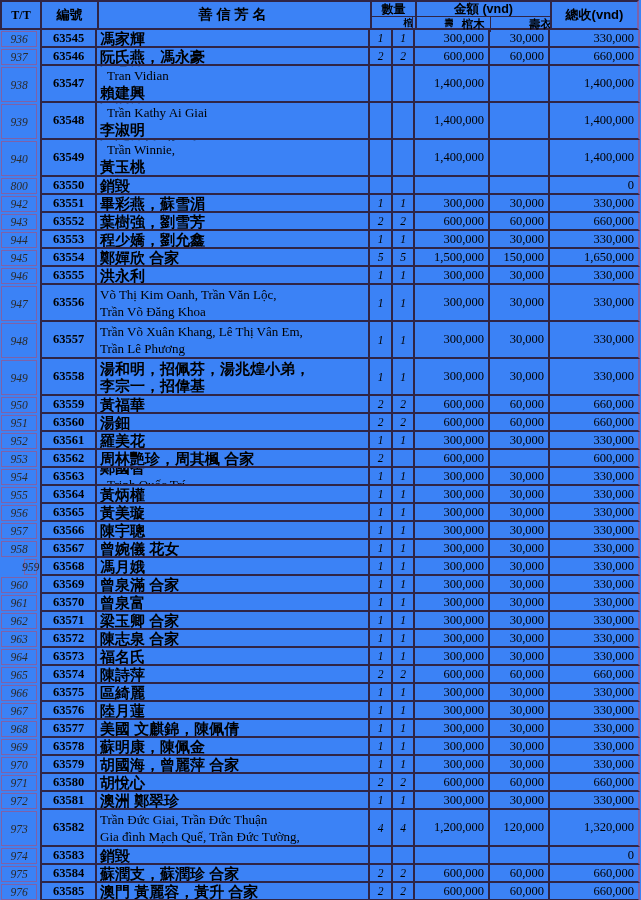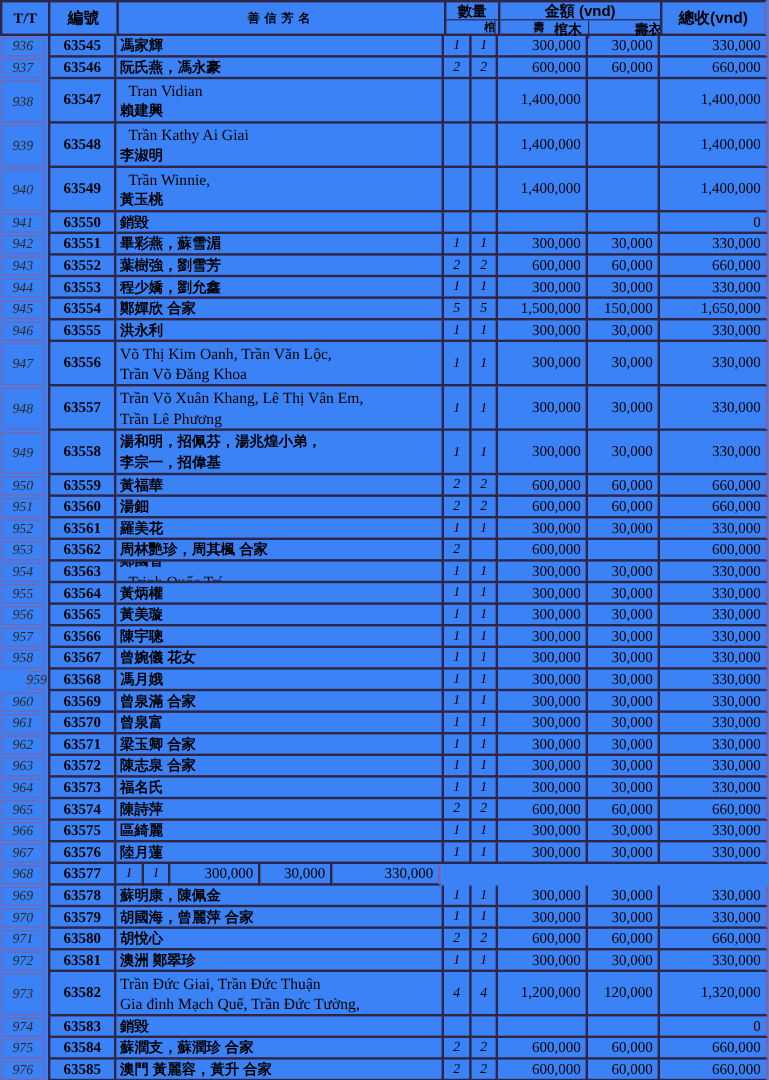--- a/index.html
+++ b/index.html
@@ -12,21 +12,21 @@
   body{width:641px;font-family:"Liberation Sans",sans-serif;color:var(--ink);}
   #doc{width:641px;height:900px;background:#3b82f6;overflow:hidden;}
 
   
   .hdr{display:flex;height:30px;}
   .hcell{border:2px solid var(--grid);border-right-width:0;display:flex;align-items:center;justify-content:center;
          font-weight:bold;}
   .hcell:last-child{border-right-width:2px;}
   .h-tt{width:40px;font-family:"Liberation Serif",serif;font-size:12px;}
   .h-code{width:57px;font-size:13px;}
-  .h-name{width:273px;font-size:10px;letter-spacing:4px;}
+  .h-name{width:273px;font-size:14px;letter-spacing:4px;}
   .h-grp{display:flex;flex-direction:column;border:2px solid var(--grid);border-right:none;}
   .h-qty{width:45px;}
   .h-amt{width:135px;}
   .h-top{height:15px;display:flex;align-items:center;justify-content:center;font-weight:bold;font-size:12px;border-bottom:1.5px solid var(--grid);}
   .h-amt .h-top{font-size:12.5px;}
   .h-sub{flex:1;display:flex;}
   .h-sub>div{display:flex;align-items:center;justify-content:center;font-weight:bold;overflow:hidden;white-space:nowrap;padding-left:40px;}
   .h-qty .h-sub>div{font-size:9.5px;letter-spacing:-1px;}
   .h-qty .h-sub>div:first-child{width:23px;border-right:1.5px solid var(--grid);}
   .h-qty .h-sub>div:last-child{width:22px;}
@@ -40,21 +40,21 @@
   .row.dbl{height:37px;}
   .cell{border-right:2px solid var(--grid);border-bottom:2px solid var(--grid);height:100%;
         display:flex;align-items:center;overflow:hidden;}
   .ttwrap{width:40px;height:100%;padding:1px 3px 1px 1px;border:none;}
   .ttbox{width:100%;height:100%;border:1.5px solid var(--purple);display:flex;align-items:center;justify-content:center;
          font-family:"Liberation Serif",serif;font-style:italic;font-size:11.5px;color:#2a2a2a;}
   .code{width:57px;border-left:2px solid var(--grid);justify-content:center;
         font-family:"Liberation Serif",serif;font-weight:bold;font-size:12.5px;}
   .name{width:273px;flex-direction:column;align-items:flex-start;justify-content:center;padding-left:3px;}
   .name .line{line-height:17px;white-space:nowrap;}
-  .seg.cn{font-weight:bold;font-size:12px;font-family:"Liberation Sans",sans-serif;}
+  .seg.cn{font-weight:bold;font-size:15px;font-family:"Liberation Sans",sans-serif;}
   .seg.lt{font-size:13px;font-family:"Liberation Serif",serif;}
   .seg:not(:first-child){margin-left:7px;}
   .q1{width:23px;}
   .q2{width:22px;}
   .q1,.q2{justify-content:center;font-family:"Liberation Serif",serif;font-style:italic;font-size:11.5px;}
   .a1{width:75px;}
   .a2{width:60px;}
   .tot{width:90px;border-right-color:var(--purple);}
   .a1,.a2,.tot{justify-content:flex-end;padding-right:4px;
         font-family:"Liberation Serif",serif;font-size:12.5px;}
@@ -176,21 +176,21 @@
           </div>
         </div>
         <div class="cell q1"></div>
         <div class="cell q2"></div>
         <div class="cell a1">1,400,000</div>
         <div class="cell a2"></div>
         <div class="cell tot">1,400,000</div>
       </div>
       <div class="row">
         <div class="cell ttwrap" style="border: none;">
-          <div class="ttbox">941</div>
+          <div class="ttbox">800</div>
         </div>
         <div class="cell code">63550</div>
         <div class="cell name">
           <div class="line">
             <div class="seg cn">銷毀</div>
           </div>
         </div>
         <div class="cell q1"></div>
         <div class="cell q2"></div>
         <div class="cell a1"></div>
@@ -621,20 +621,25 @@
         <div class="cell q2">1</div>
         <div class="cell a1">300,000</div>
         <div class="cell a2">30,000</div>
         <div class="cell tot">330,000</div>
       </div>
       <div class="row">
         <div class="cell ttwrap" style="border: none;">
           <div class="ttbox">968</div>
         </div>
         <div class="cell code">63577</div>
+        <div class="cell name">
+          <div class="line">
+            <div class="seg cn">美國 文麒錦，陳佩倩</div>
+          </div>
+        </div>
         <div class="cell q1">1</div>
         <div class="cell q2">1</div>
         <div class="cell a1">300,000</div>
         <div class="cell a2">30,000</div>
         <div class="cell tot">330,000</div>
       </div>
       <div class="row">
         <div class="cell ttwrap" style="border: none;">
           <div class="ttbox">969</div>
         </div>

